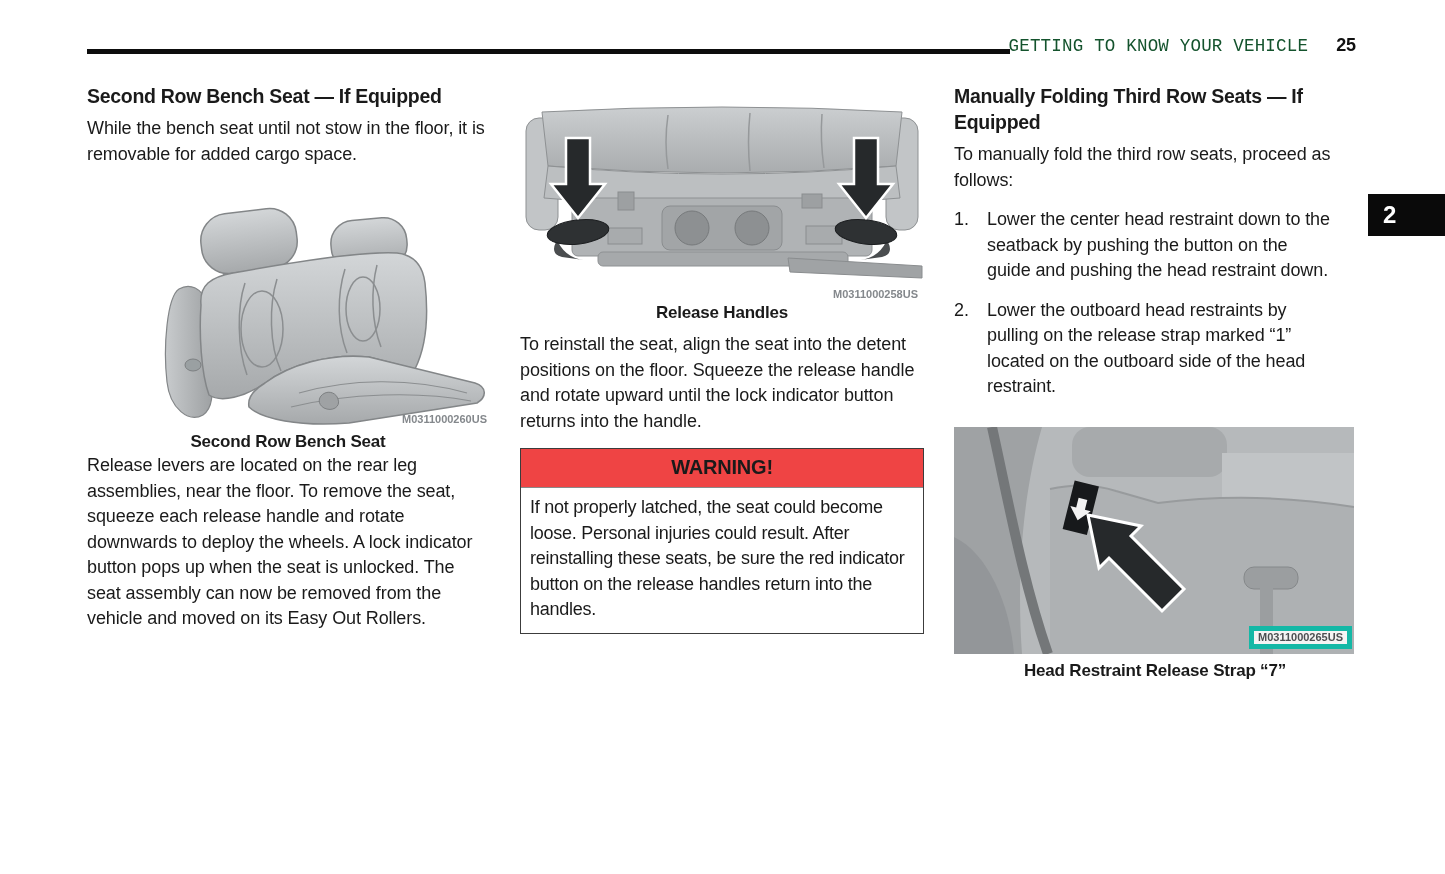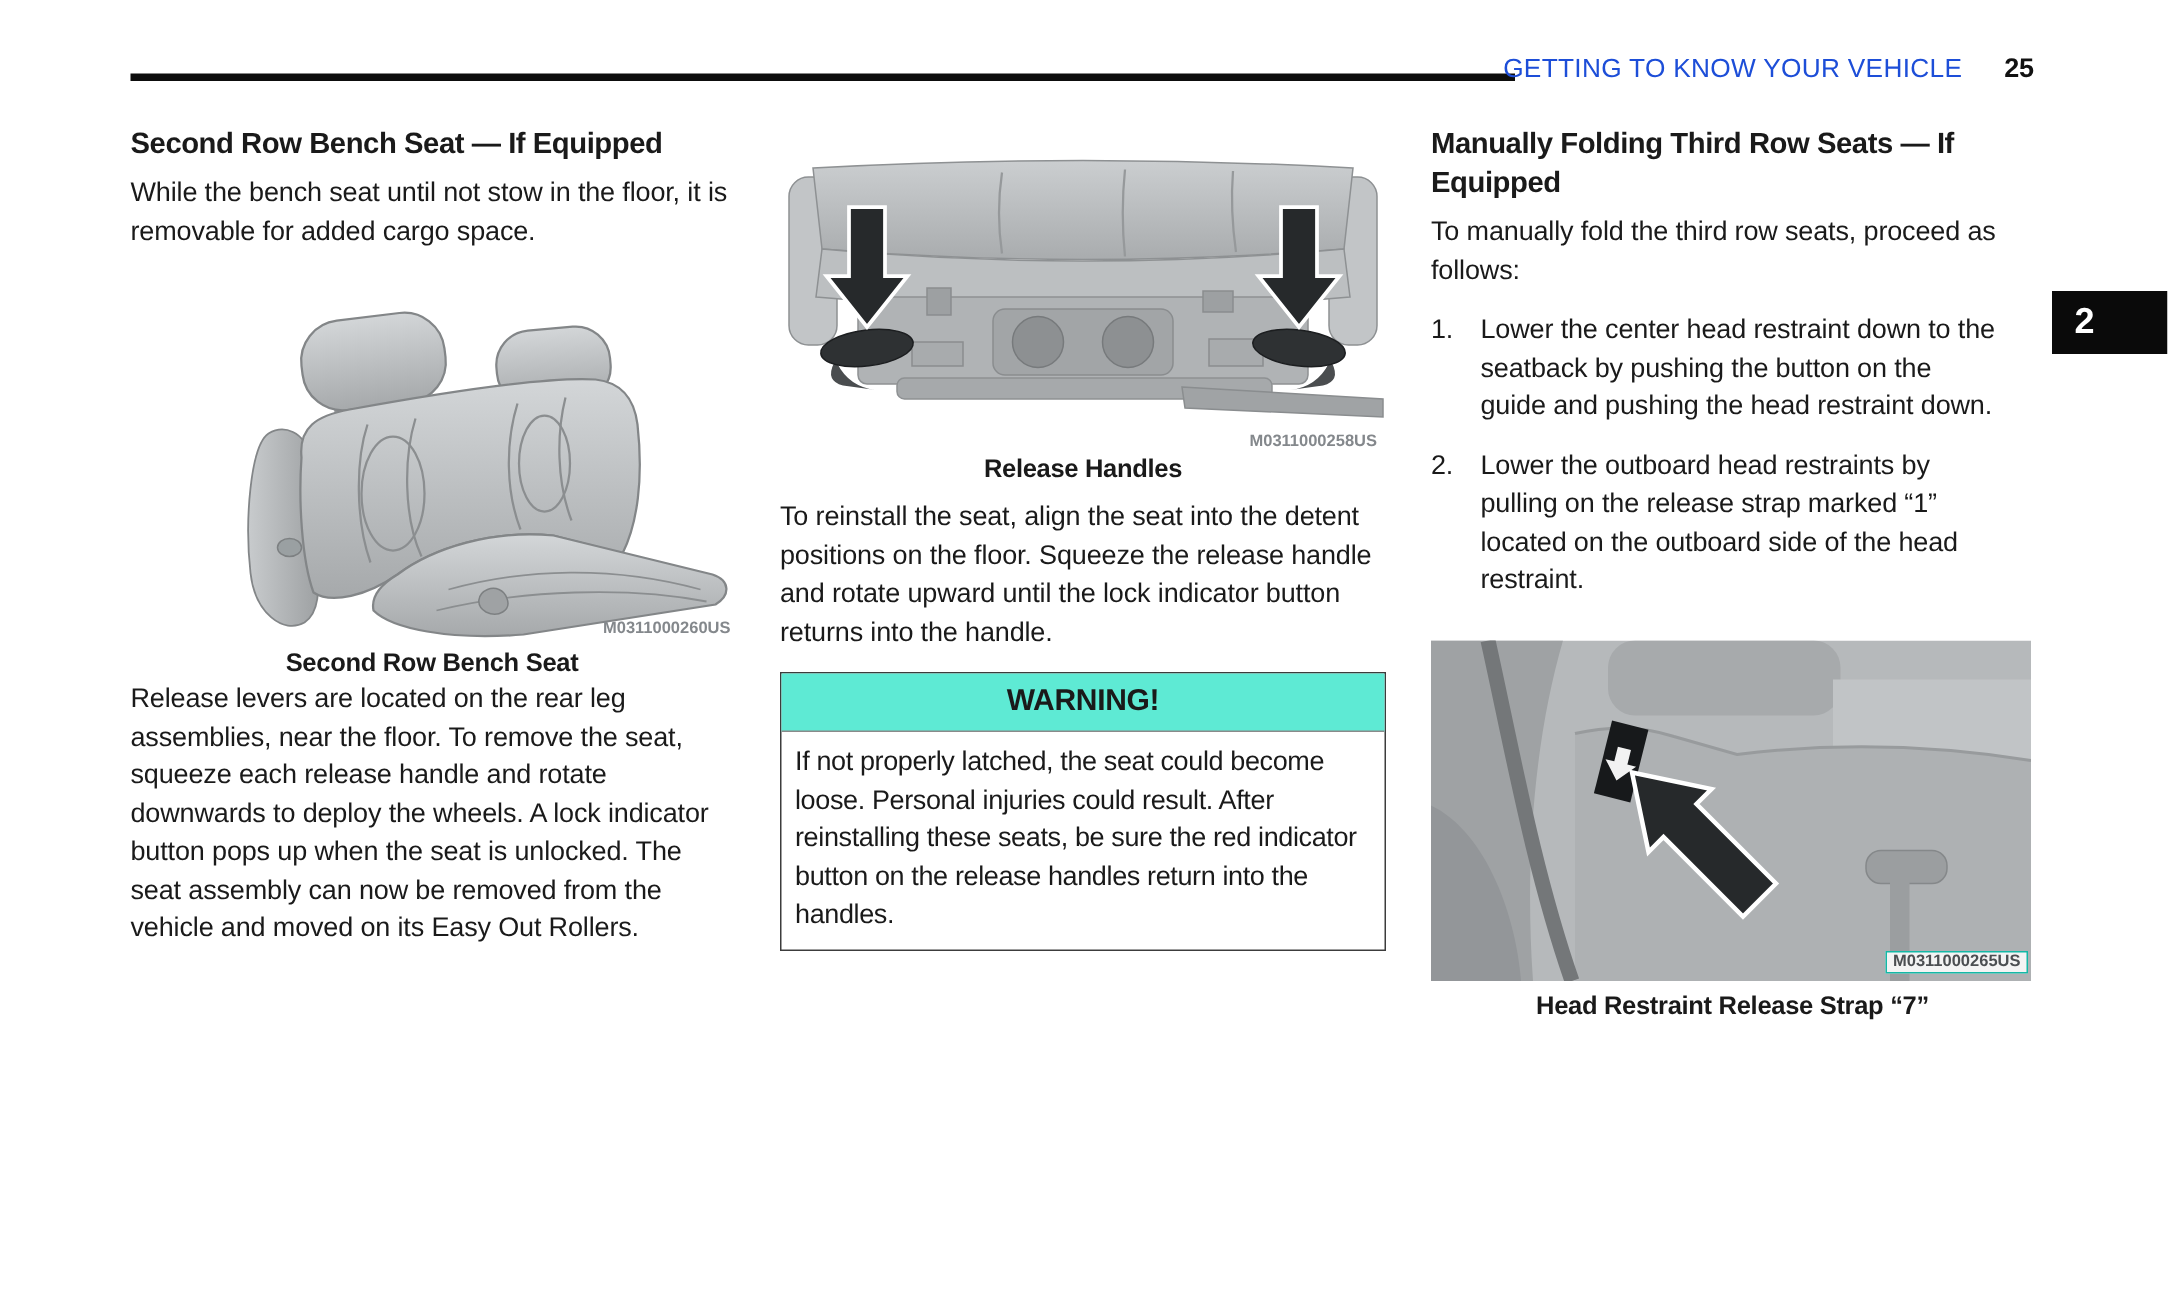--- a/index.html
+++ b/index.html
@@ -3,21 +3,21 @@
 <meta charset="utf-8">
 <style>
   html, body { margin:0; padding:0; }
   body {
     width:1445px; height:874px; position:relative; background:#ffffff;
     font-family:"Liberation Sans", sans-serif; color:#1a1a1a;
     overflow:hidden; letter-spacing:-0.1px;
   }
   .header-rule { position:absolute; left:87px; top:49px; width:923px; height:5px; background:#0d0d0d; }
   .header-text { position:absolute; left:87px; top:35px; width:1269px; text-align:right; white-space:nowrap; }
-  .header-section { color:#1d4ed8; font-size:17.5px; letter-spacing:0.2px; }
+  .header-section { color:#14532d; font-size:17.5px; letter-spacing:0.2px;font-family:Liberation Mono, monospace; }
   .header-pageno { color:#111; font-size:18px; font-weight:bold; margin-left:28px; }
   .chapter-tab {
     position:absolute; left:1368px; top:194px; width:77px; height:42px; background:#0a0a0a;
     color:#fff; font-size:24px; font-weight:bold; display:flex; align-items:center; padding-left:15px; box-sizing:border-box;
   }
   .col { position:absolute; }
   .col-left  { left:87px;  top:83px;  width:402px; }
   .col-mid   { left:520px; top:100px; width:404px; }
   .col-right { left:954px; top:83px;  width:402px; }
 
@@ -26,37 +26,37 @@
   .intro { margin-bottom:0; }
 
   figure { margin:0; }
   .img-wrap { position:relative; }
   .img-label {
     font-size:11px; font-weight:bold; color:#84888c; letter-spacing:0;
   }
   .img-label-overlay { position:absolute; right:2px; bottom:4px;margin-top:12px; }
   .img-label-under { text-align:right; margin-top:2px; padding-right:6px; }
   .photo-label-box {
-    position:absolute; right:4px; bottom:5px; background:#f4f4f4; border:1px solid #14b8a6;
+    position:absolute; right:4px; bottom:5px; background:#f4f4f4; border:5px solid #14b8a6;
     padding:0 4px 1px 4px; font-size:11px; font-weight:bold; color:#4c4f52; letter-spacing:0;
   }
   figcaption { font-size:17px; font-weight:bold; text-align:center; line-height:20px; letter-spacing:-0.2px; }
 
   .fig-left { margin-top:30px; }
   .fig-left svg { display:block; margin-left:62px; }
   .fig-left figcaption { margin-top:3px; }
   .body-left { margin-top:1px; }
 
   .fig-mid svg { display:block; }
   .fig-mid figcaption { margin-top:3px; }
   .body-mid { margin-top:9px; }
 
   .warning-box { margin-top:14px; border:1.5px solid #3c3c3c; }
   .warning-title {
-    background:#5eead4; border-bottom:1px solid #8a8a8a; text-align:center;
+    background:#ef4444; border-bottom:1px solid #8a8a8a; text-align:center;
     font-size:20px; font-weight:bold; padding:7px 0 8px 0; letter-spacing:-0.2px;
   }
   .warning-body { padding:7px 9px 10px 9px; font-size:18px; line-height:25.5px; letter-spacing:-0.25px; }
 
   .col-right h2 { max-width:372px; }
   .steps { margin-top:12px; }
   .step { display:flex; margin-top:14px; }
   .step-num { width:33px; flex:none; font-size:18px; line-height:25.5px; }
   .step-text { font-size:18px; line-height:25.5px; max-width:348px; }
   .fig-right { margin-top:27px; }

